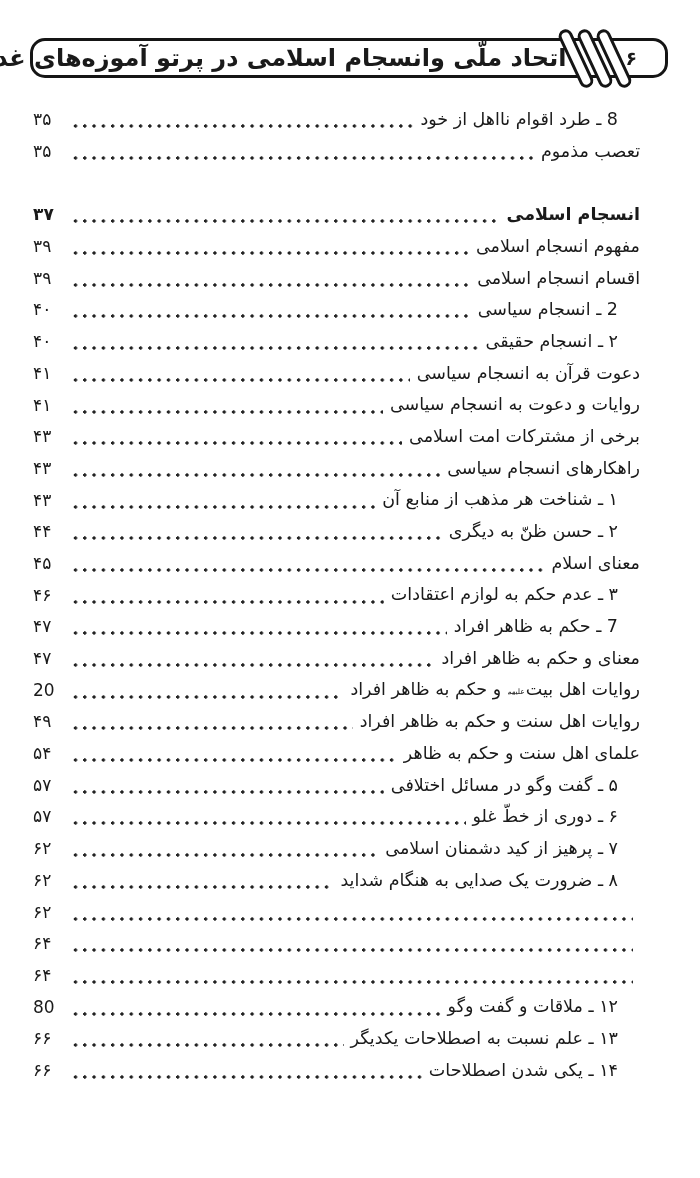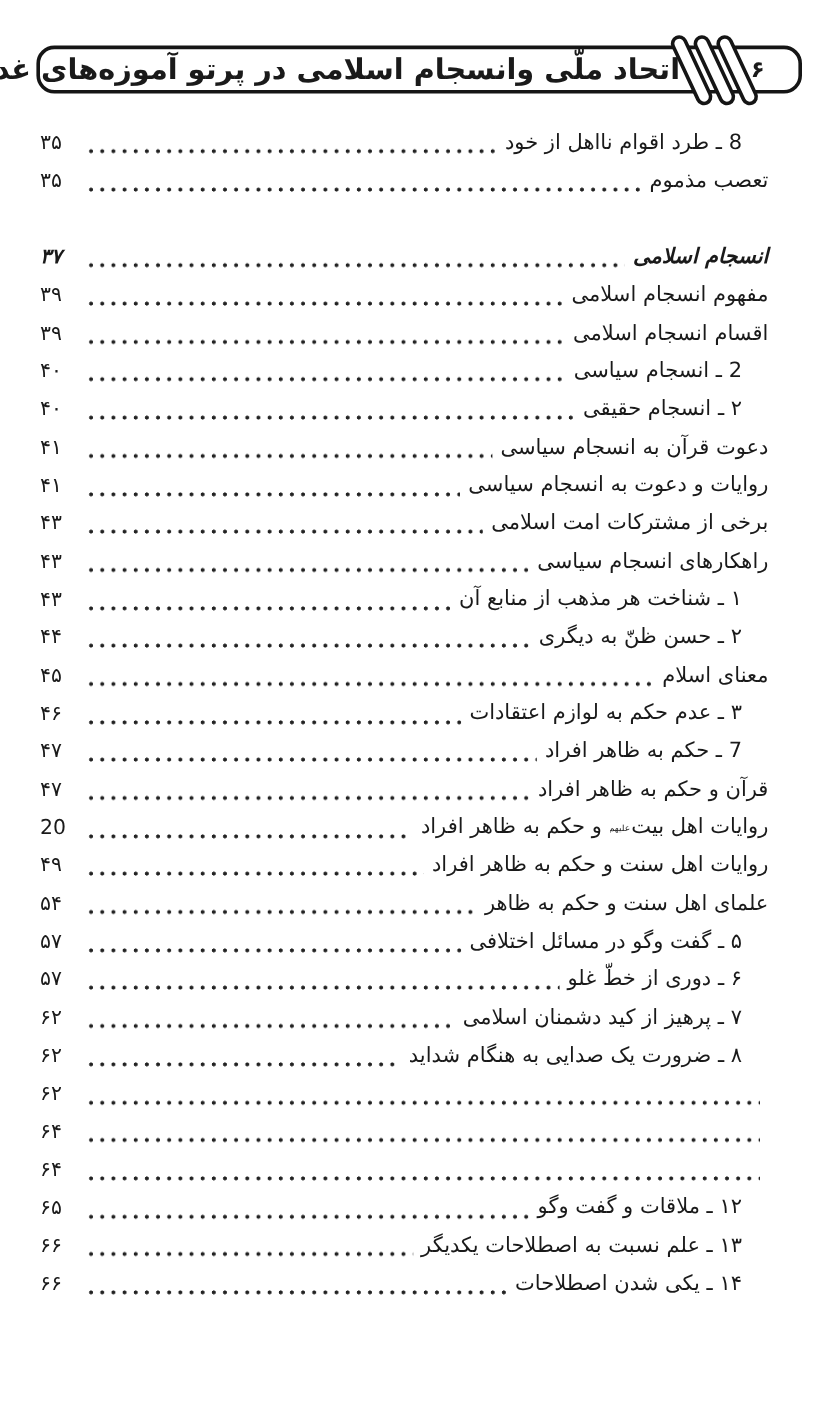--- a/index.html
+++ b/index.html
@@ -47,21 +47,21 @@
     display:flex;flex-direction:column;
   }
   .toc-row{
     height:31.7px;flex:0 0 31.7px;
     display:flex;flex-direction:row;align-items:center;
     font-size:17.5px;line-height:1;
   }
   .toc-row.spacer{visibility:hidden;}
   .toc-row.indent .toc-title{margin-right:22px;}
   .toc-row.bold .toc-title,
-  .toc-row.bold .toc-page{font-weight:700;font-style:italic;}
+  .toc-row.bold .toc-page{font-weight:700;}
   .toc-title{white-space:nowrap;flex:0 0 auto;}
   .dots{
     flex:1 1 auto;height:4px;align-self:center;
     margin:13px 7px 0 8px;
     background-image:radial-gradient(circle at 4.5px 2px,#222222 1.45px,transparent 1.85px);
     background-size:9.3px 4px;background-repeat:repeat-x;
     min-width:0;
   }
   .toc-page{
     flex:0 0 auto;min-width:30px;text-align:left;
@@ -164,21 +164,21 @@
         <span class="toc-title">۳ ـ عدم حکم به لوازم اعتقادات</span>
         <span class="dots"></span>
         <span class="toc-page">۴۶</span>
       </div>
       <div class="toc-row indent">
         <span class="toc-title">7 ـ حکم به ظاهر افراد</span>
         <span class="dots"></span>
         <span class="toc-page">۴۷</span>
       </div>
       <div class="toc-row">
-        <span class="toc-title">قرآن و حکم به ظاهر افراد</span>
+        <span class="toc-title">معنای و حکم به ظاهر افراد</span>
         <span class="dots"></span>
         <span class="toc-page">۴۷</span>
       </div>
       <div class="toc-row">
         <span class="toc-title">روایات اهل بیت<span class="honorific">علیهم‌السلام</span> و حکم به ظاهر افراد</span>
         <span class="dots"></span>
         <span class="toc-page">20</span>
       </div>
       <div class="toc-row">
         <span class="toc-title">روایات اهل سنت و حکم به ظاهر افراد</span>
@@ -218,21 +218,21 @@
         <span class="dots"></span>
         <span class="toc-page">۶۴</span>
       </div>
       <div class="toc-row indent">
         <span class="dots"></span>
         <span class="toc-page">۶۴</span>
       </div>
       <div class="toc-row indent">
         <span class="toc-title">۱۲ ـ ملاقات و گفت وگو</span>
         <span class="dots"></span>
-        <span class="toc-page">۶۵</span>
+        <span class="toc-page">80</span>
       </div>
       <div class="toc-row indent">
         <span class="toc-title">۱۳ ـ علم نسبت به اصطلاحات یکدیگر</span>
         <span class="dots"></span>
         <span class="toc-page">۶۶</span>
       </div>
       <div class="toc-row indent">
         <span class="toc-title">۱۴ ـ یکی شدن اصطلاحات</span>
         <span class="dots"></span>
         <span class="toc-page">۶۶</span>

